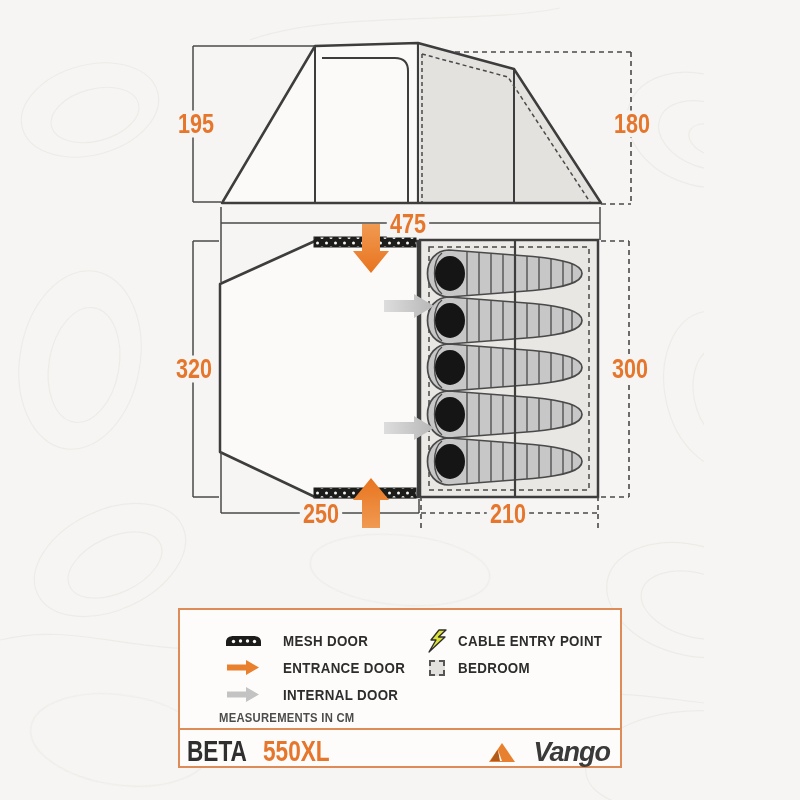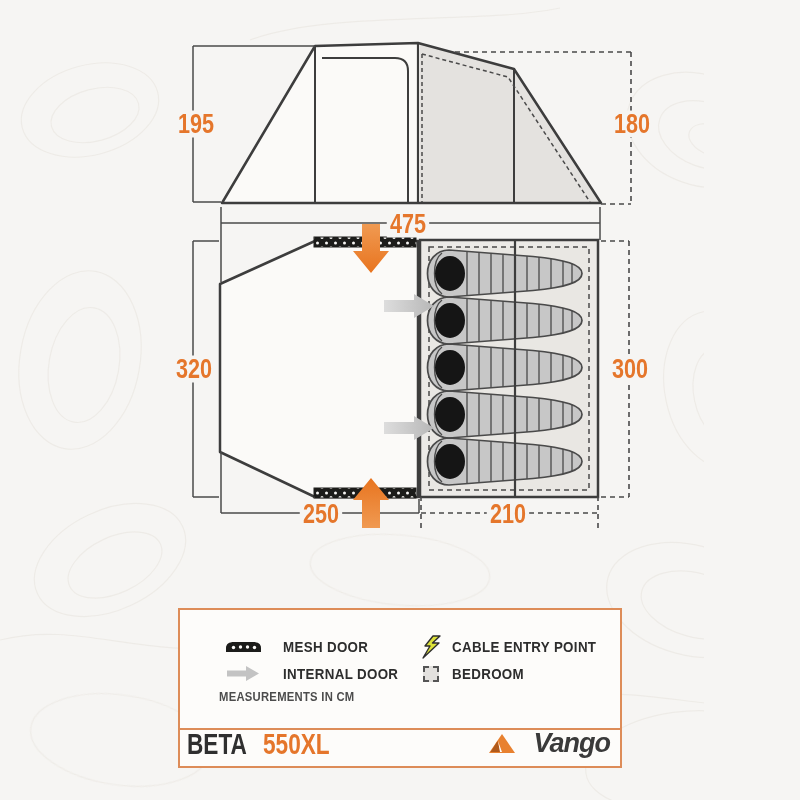--- a/index.html
+++ b/index.html
@@ -4,34 +4,34 @@
 <style>
   html,body{margin:0;padding:0;background:#f6f5f3;}
   #stage{position:relative;width:704px;height:800px;background:#f6f5f3;overflow:hidden;
          font-family:"Liberation Sans",sans-serif;}
   #gfx{position:absolute;left:0;top:0;}
   .dim-label{position:absolute;font-weight:bold;font-size:27px;color:#e5762b;
              background:#f6f5f3;padding:0 4px;white-space:nowrap;line-height:1;
              transform:translate(-50%,-50%) scaleX(0.8);letter-spacing:0px;}
   #legend{position:absolute;left:178px;top:608px;width:444px;height:122px;
           background:#fdfcfa;border:2px solid #dd8c58;box-sizing:border-box;}
-  .legend-inner{display:flex;padding:23px 0 0 44px;}
+  .legend-inner{display:flex;padding:17px 0 0 44px;}
   .lcol-left{width:228px;}
   .lcol-right{flex:1;}
   .lrow{display:flex;align-items:center;height:27px;}
   .licon{width:38px;display:flex;justify-content:center;align-items:center;}
   .licon-r{width:24px;display:flex;justify-content:center;align-items:center;}
   .llabel{margin-left:21px;font-size:15.5px;font-weight:bold;color:#2d2d2d;
           letter-spacing:0.4px;white-space:nowrap;transform:scaleX(0.86);transform-origin:0 50%;}
   .llabel-r{margin-left:9px;}
   .lnote{margin-left:-5px;margin-top:3px;font-size:12.5px;font-weight:bold;color:#4c4c4c;
          letter-spacing:0.3px;transform:scaleX(0.9);transform-origin:0 50%;white-space:nowrap;}
   .bedroom-swatch{width:16px;height:16px;border:2px dashed #555;background:#e3e1de;box-sizing:border-box;}
   #footer{position:absolute;left:178px;top:728px;width:444px;height:40px;background:#fdfcfa;
-          border:2px solid #dd8c58;box-sizing:border-box;display:flex;align-items:flex-start;
+          border:2px solid #dd8c58;box-sizing:border-box;display:flex;align-items:flex-end;
           justify-content:space-between;padding:0 10px 0 7px;}
   .model{display:flex;align-items:baseline;gap:7px;font-size:29px;font-weight:bold;line-height:1;}
   .model span{display:inline-block;transform:scaleX(0.78);transform-origin:0 60%;white-space:nowrap;}
   .model-prefix{color:#2f2f2f;}
   .model-suffix{color:#e5762b;margin-left:-8px;}
   .brand{display:flex;align-items:center;gap:18px;}
   .brand-text{font-size:27px;font-weight:bold;font-style:italic;color:#3a3a3a;
               letter-spacing:-1px;line-height:1;}
 </style>
 </head>
@@ -196,20 +196,28 @@
                 <circle cx="15.5" cy="7" r="1.7" fill="#fdfcfa"></circle>
             <circle cx="22.5" cy="7" r="1.7" fill="#fdfcfa"></circle>
                 <circle cx="29.5" cy="7.5" r="1.7" fill="#fdfcfa"></circle>
           </svg>
         </span>
         <span class="llabel">MESH DOOR</span>
       </div>
       <div class="lrow">
         <span class="licon">
           <svg width="34" height="17" viewBox="0 0 34 17">
+            <path d="M1,5.5 L20,5.5 L20,1 L33,8.5 L20,16 L20,11.5 L1,11.5 Z" fill="#e8802e"></path>
+          </svg>
+        </span>
+        <span class="llabel">ENTRANCE DOOR</span>
+      </div>
+      <div class="lrow">
+        <span class="licon">
+          <svg width="34" height="17" viewBox="0 0 34 17">
             <path d="M1,5.5 L20,5.5 L20,1 L33,8.5 L20,16 L20,11.5 L1,11.5 Z" fill="#c3c3c3"></path>
           </svg>
         </span>
         <span class="llabel">INTERNAL DOOR</span>
       </div>
       <div class="lnote">MEASUREMENTS IN CM</div>
     </div>
     <div class="lcol-right">
       <div class="lrow">
         <span class="licon-r">

